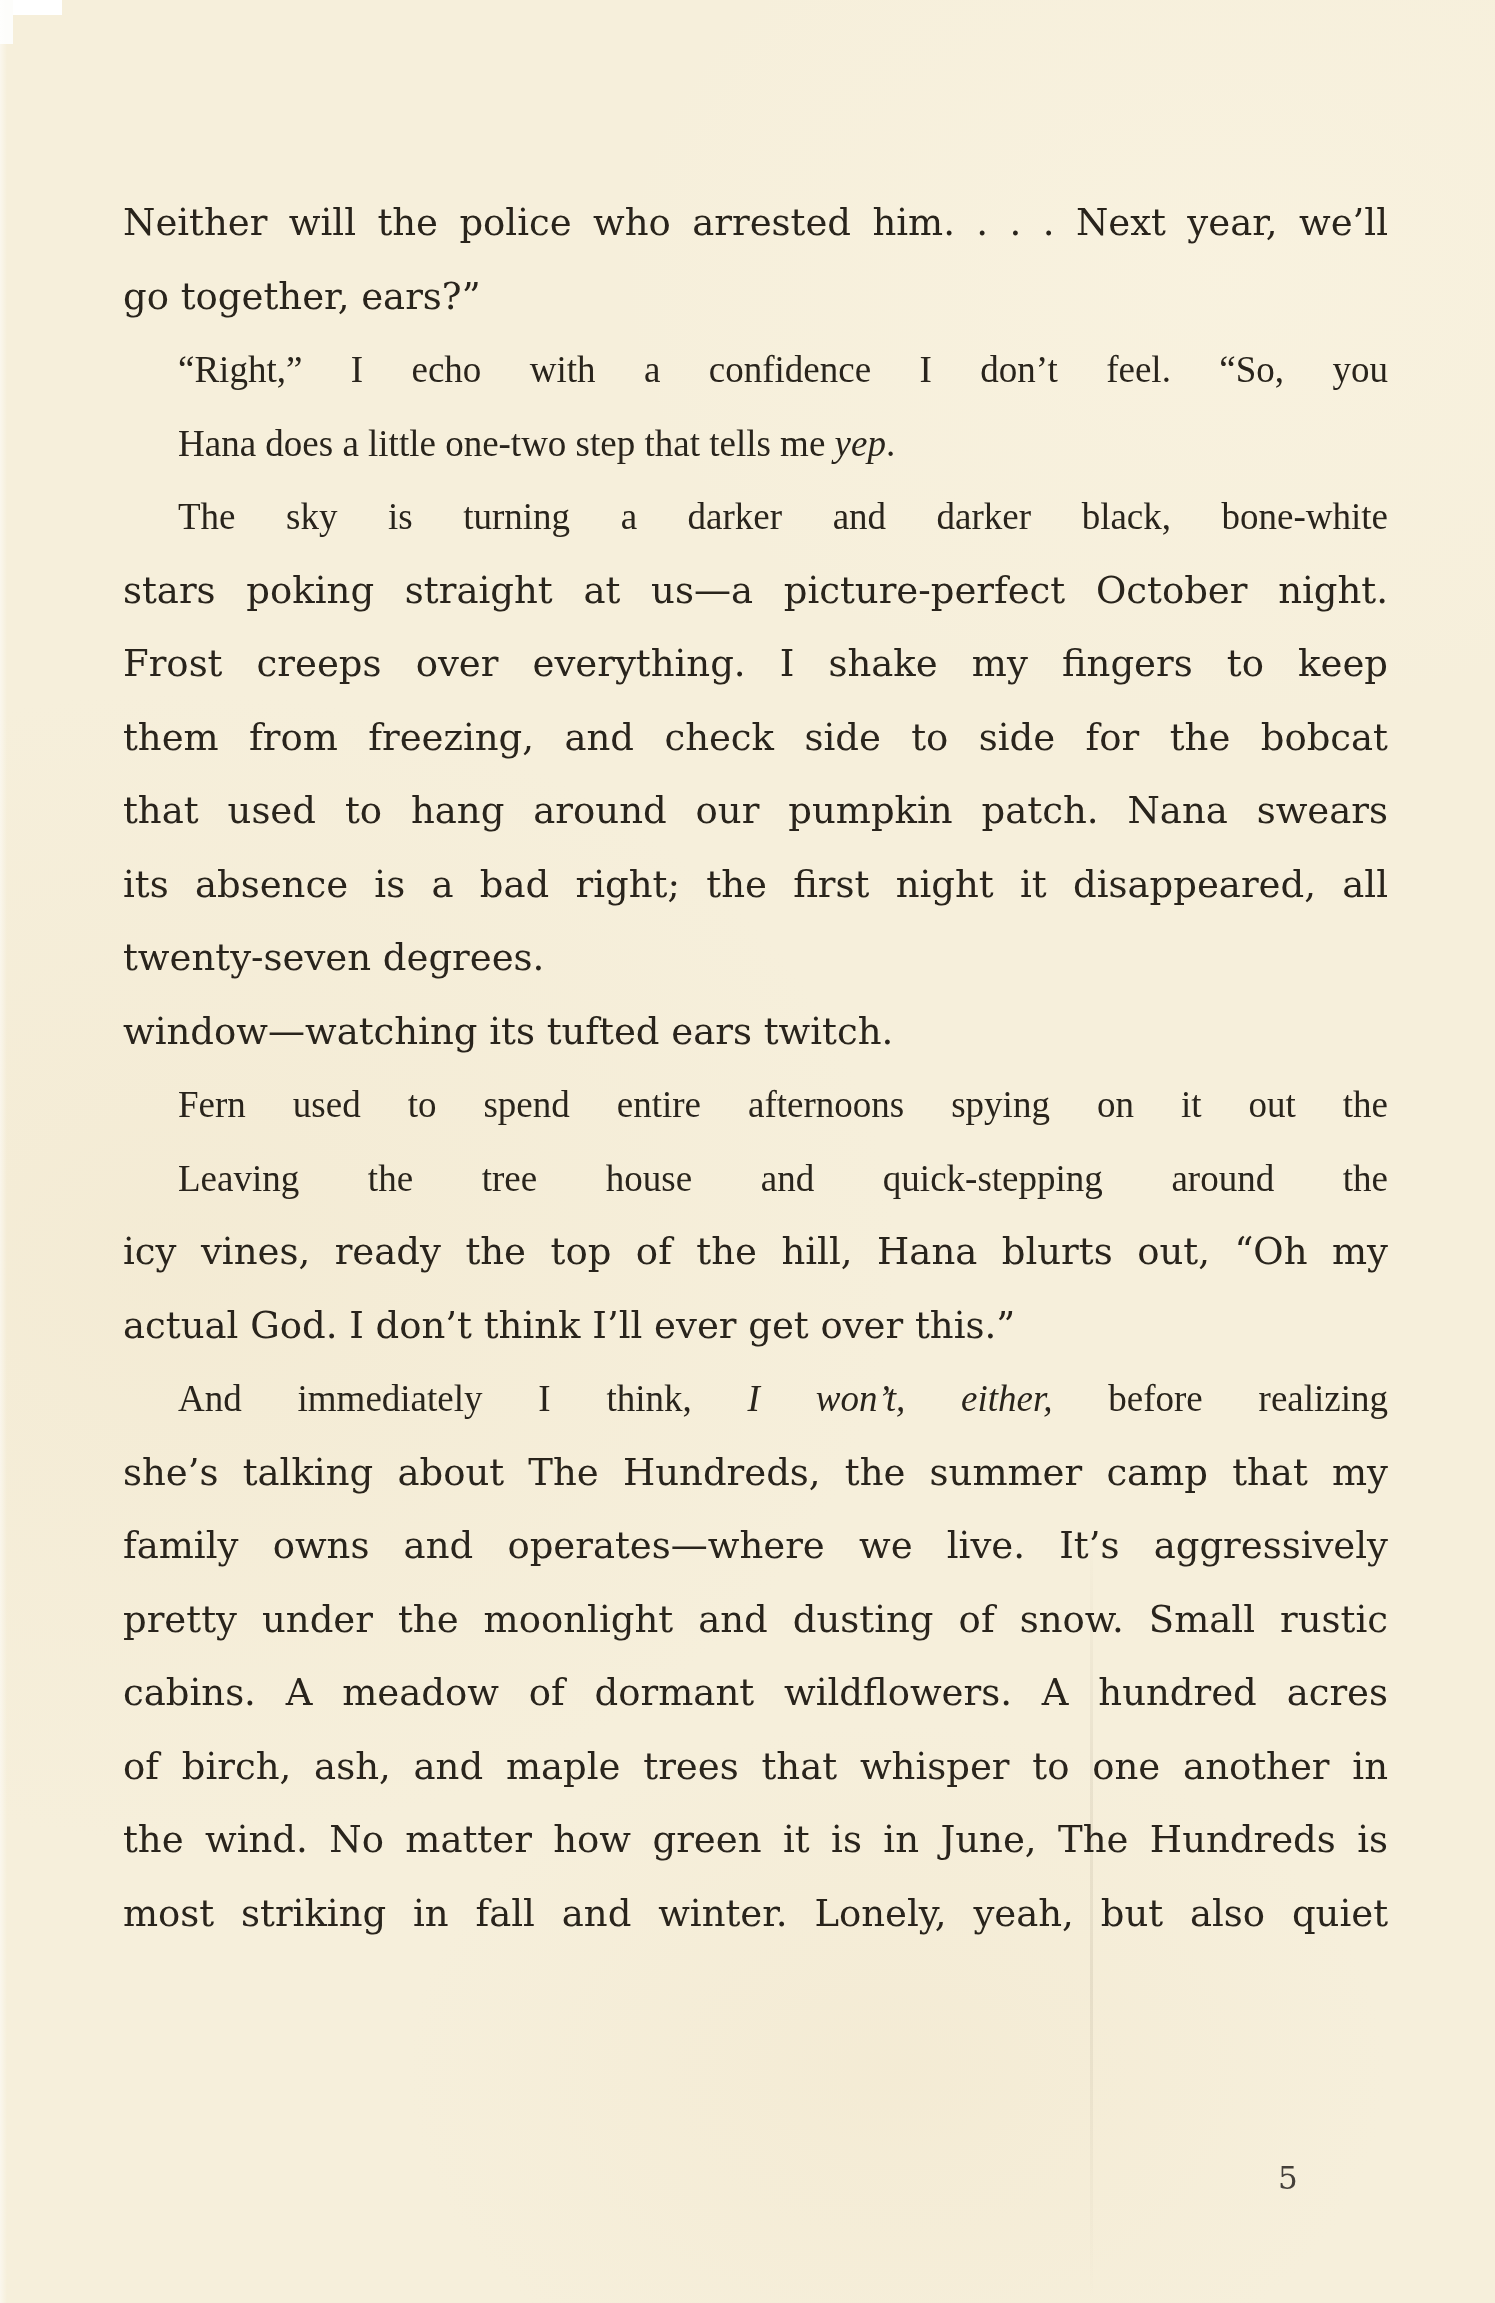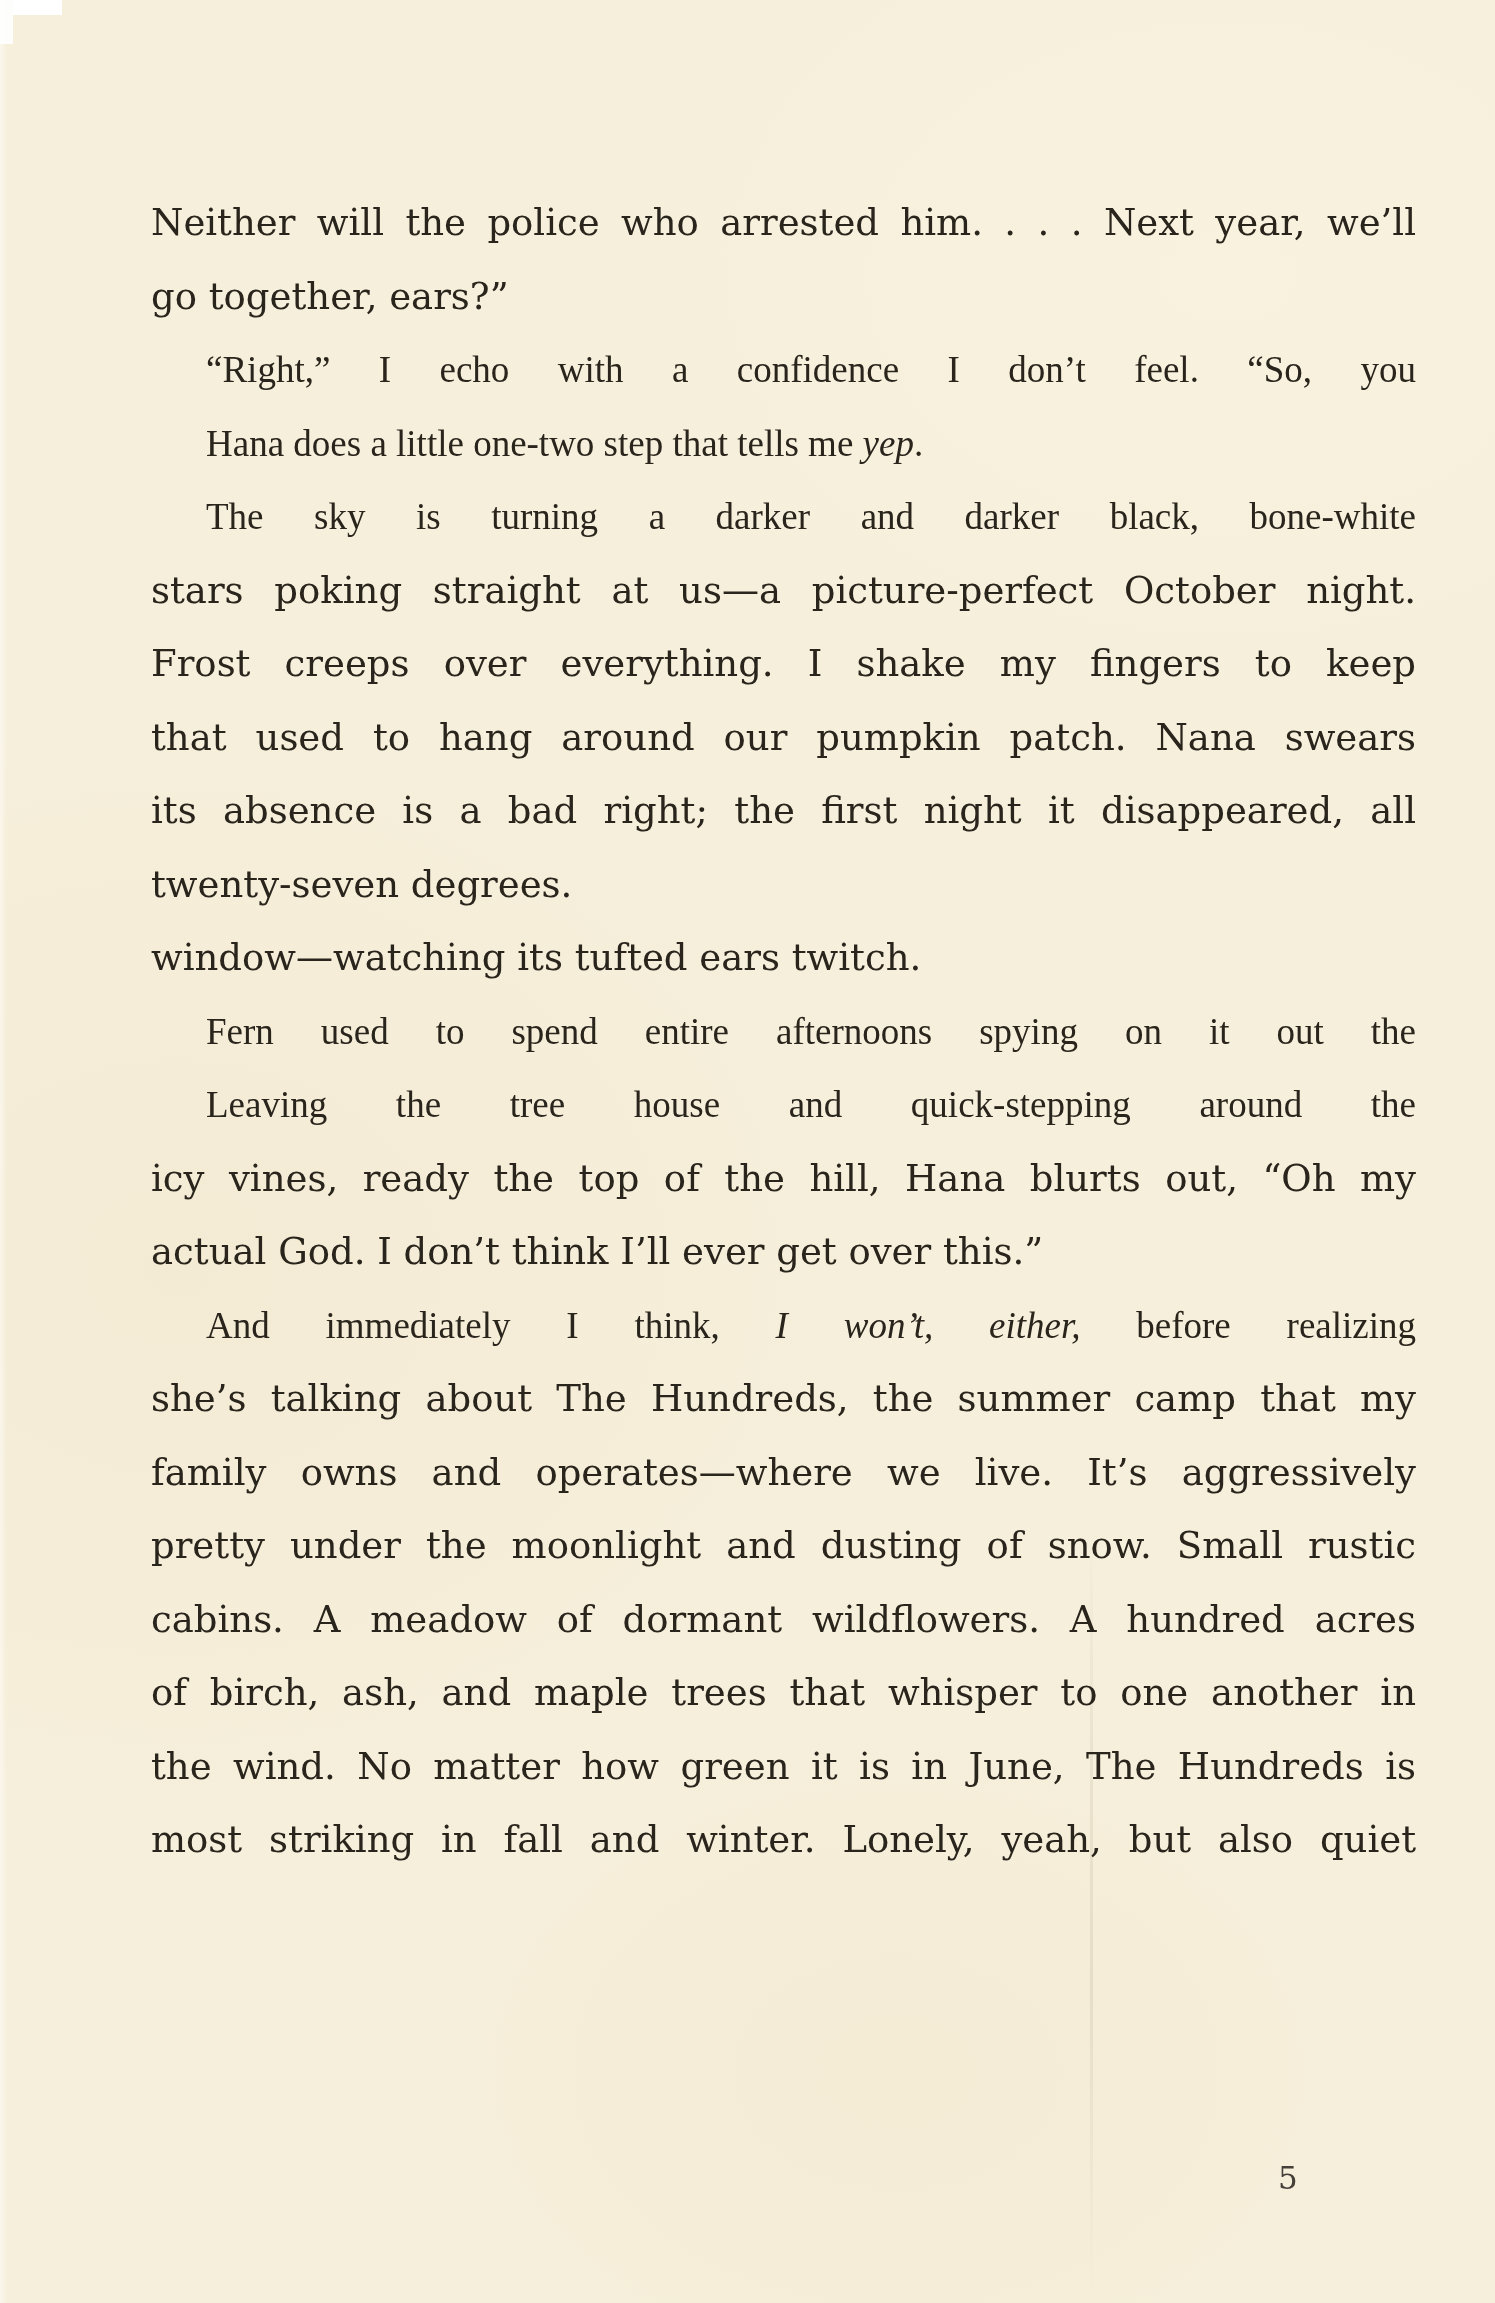--- a/index.html
+++ b/index.html
@@ -54,21 +54,20 @@
       rgba(0,0,0,0));
   }
   .text-block {
     position: absolute;
     top: 186px;
     left: 123px;
     width: 1265px;
     color: #29241c;
     font-size: 37px;
     line-height: 73.5px;
-    margin-left: 28px;
   }
   .line {
     white-space: normal;
   }
   .line.justify {
     text-align: justify;
     text-align-last: justify;
   }
   .line.indent {
     padding-left: 55px;
@@ -95,20 +94,21 @@
   <div class="crease"></div>
 
   <div class="text-block" id="text-block">
       <div class="line justify"><span>Neither will the police who arrested him. . . . Next year, we’ll</span></div>
       <div class="line"><span>go together, ears?”</span></div>
       <div class="line indent justify"><span>“Right,” I echo with a confidence I don’t feel. “So, you</span></div>
       <div class="line indent"><span>Hana does a little one-two step that tells me </span><em>yep</em><span>.</span></div>
       <div class="line indent justify"><span>The sky is turning a darker and darker black, bone-white</span></div>
       <div class="line justify"><span>stars poking straight at us—a picture-perfect October night.</span></div>
       <div class="line justify"><span>Frost creeps over everything. I shake my fingers to keep</span></div>
+      <div class="line justify"><span>them from freezing, and check side to side for the bobcat</span></div>
       <div class="line justify"><span>that used to hang around our pumpkin patch. Nana swears</span></div>
       <div class="line justify"><span>its absence is a bad right; the first night it disappeared, all</span></div>
       <div class="line"><span>twenty-seven degrees.</span></div>
       <div class="line"><span>window—watching its tufted ears twitch.</span></div>
       <div class="line indent justify"><span>Fern used to spend entire afternoons spying on it out the</span></div>
       <div class="line indent justify"><span>Leaving the tree house and quick-stepping around the</span></div>
       <div class="line justify"><span>icy vines, ready the top of the hill, Hana blurts out, “Oh my</span></div>
       <div class="line"><span>actual God. I don’t think I’ll ever get over this.”</span></div>
       <div class="line indent justify"><span>And immediately I think, </span><em>I won’t, either,</em><span> before realizing</span></div>
       <div class="line justify"><span>she’s talking about The Hundreds, the summer camp that my</span></div>

